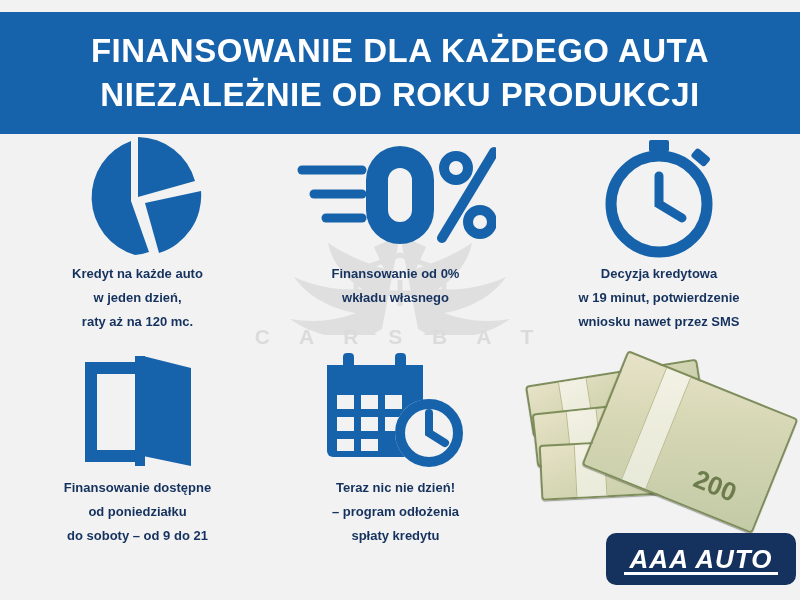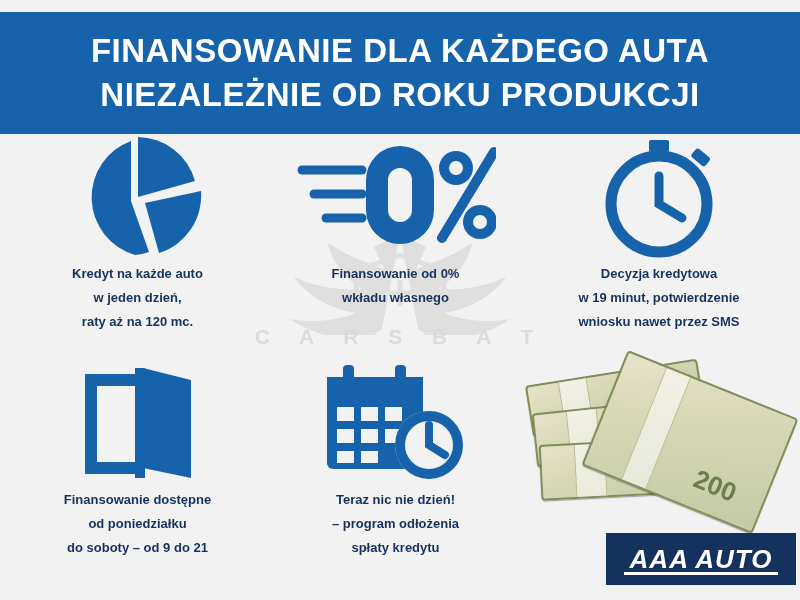--- a/index.html
+++ b/index.html
@@ -78,21 +78,21 @@
     justify-content: center;
   }
   .cell .caption {
     font-size: 13px;
     font-weight: bold;
     line-height: 24px;
     color: #15325e;
     white-space: pre-line;
   }
   .r1 { top: 132px; }
-  .r2 { top: 358px; }
+  .r2 { top: 346px; }
   .c1 { left: 10px; width: 255px; }
   .c2 { left: 268px; width: 255px; }
   .c3 { left: 528px; width: 262px; }
 
   
   .money {
     position: absolute;
     left: 520px;
     top: 352px;
     width: 275px;
@@ -125,20 +125,21 @@
   .logo {
     position: absolute;
     left: 606px;
     top: 533px;
     width: 190px;
     height: 52px;
     background: #15325e;
     display: flex;
     align-items: center;
     justify-content: center;
+    border-radius: 10px;
   }
   .logo-text {
     color: #ffffff;
     font-size: 26px;
     font-weight: bold;
     letter-spacing: 1px;
     font-style: italic;
   }
   .logo-underline {
     position: absolute;

